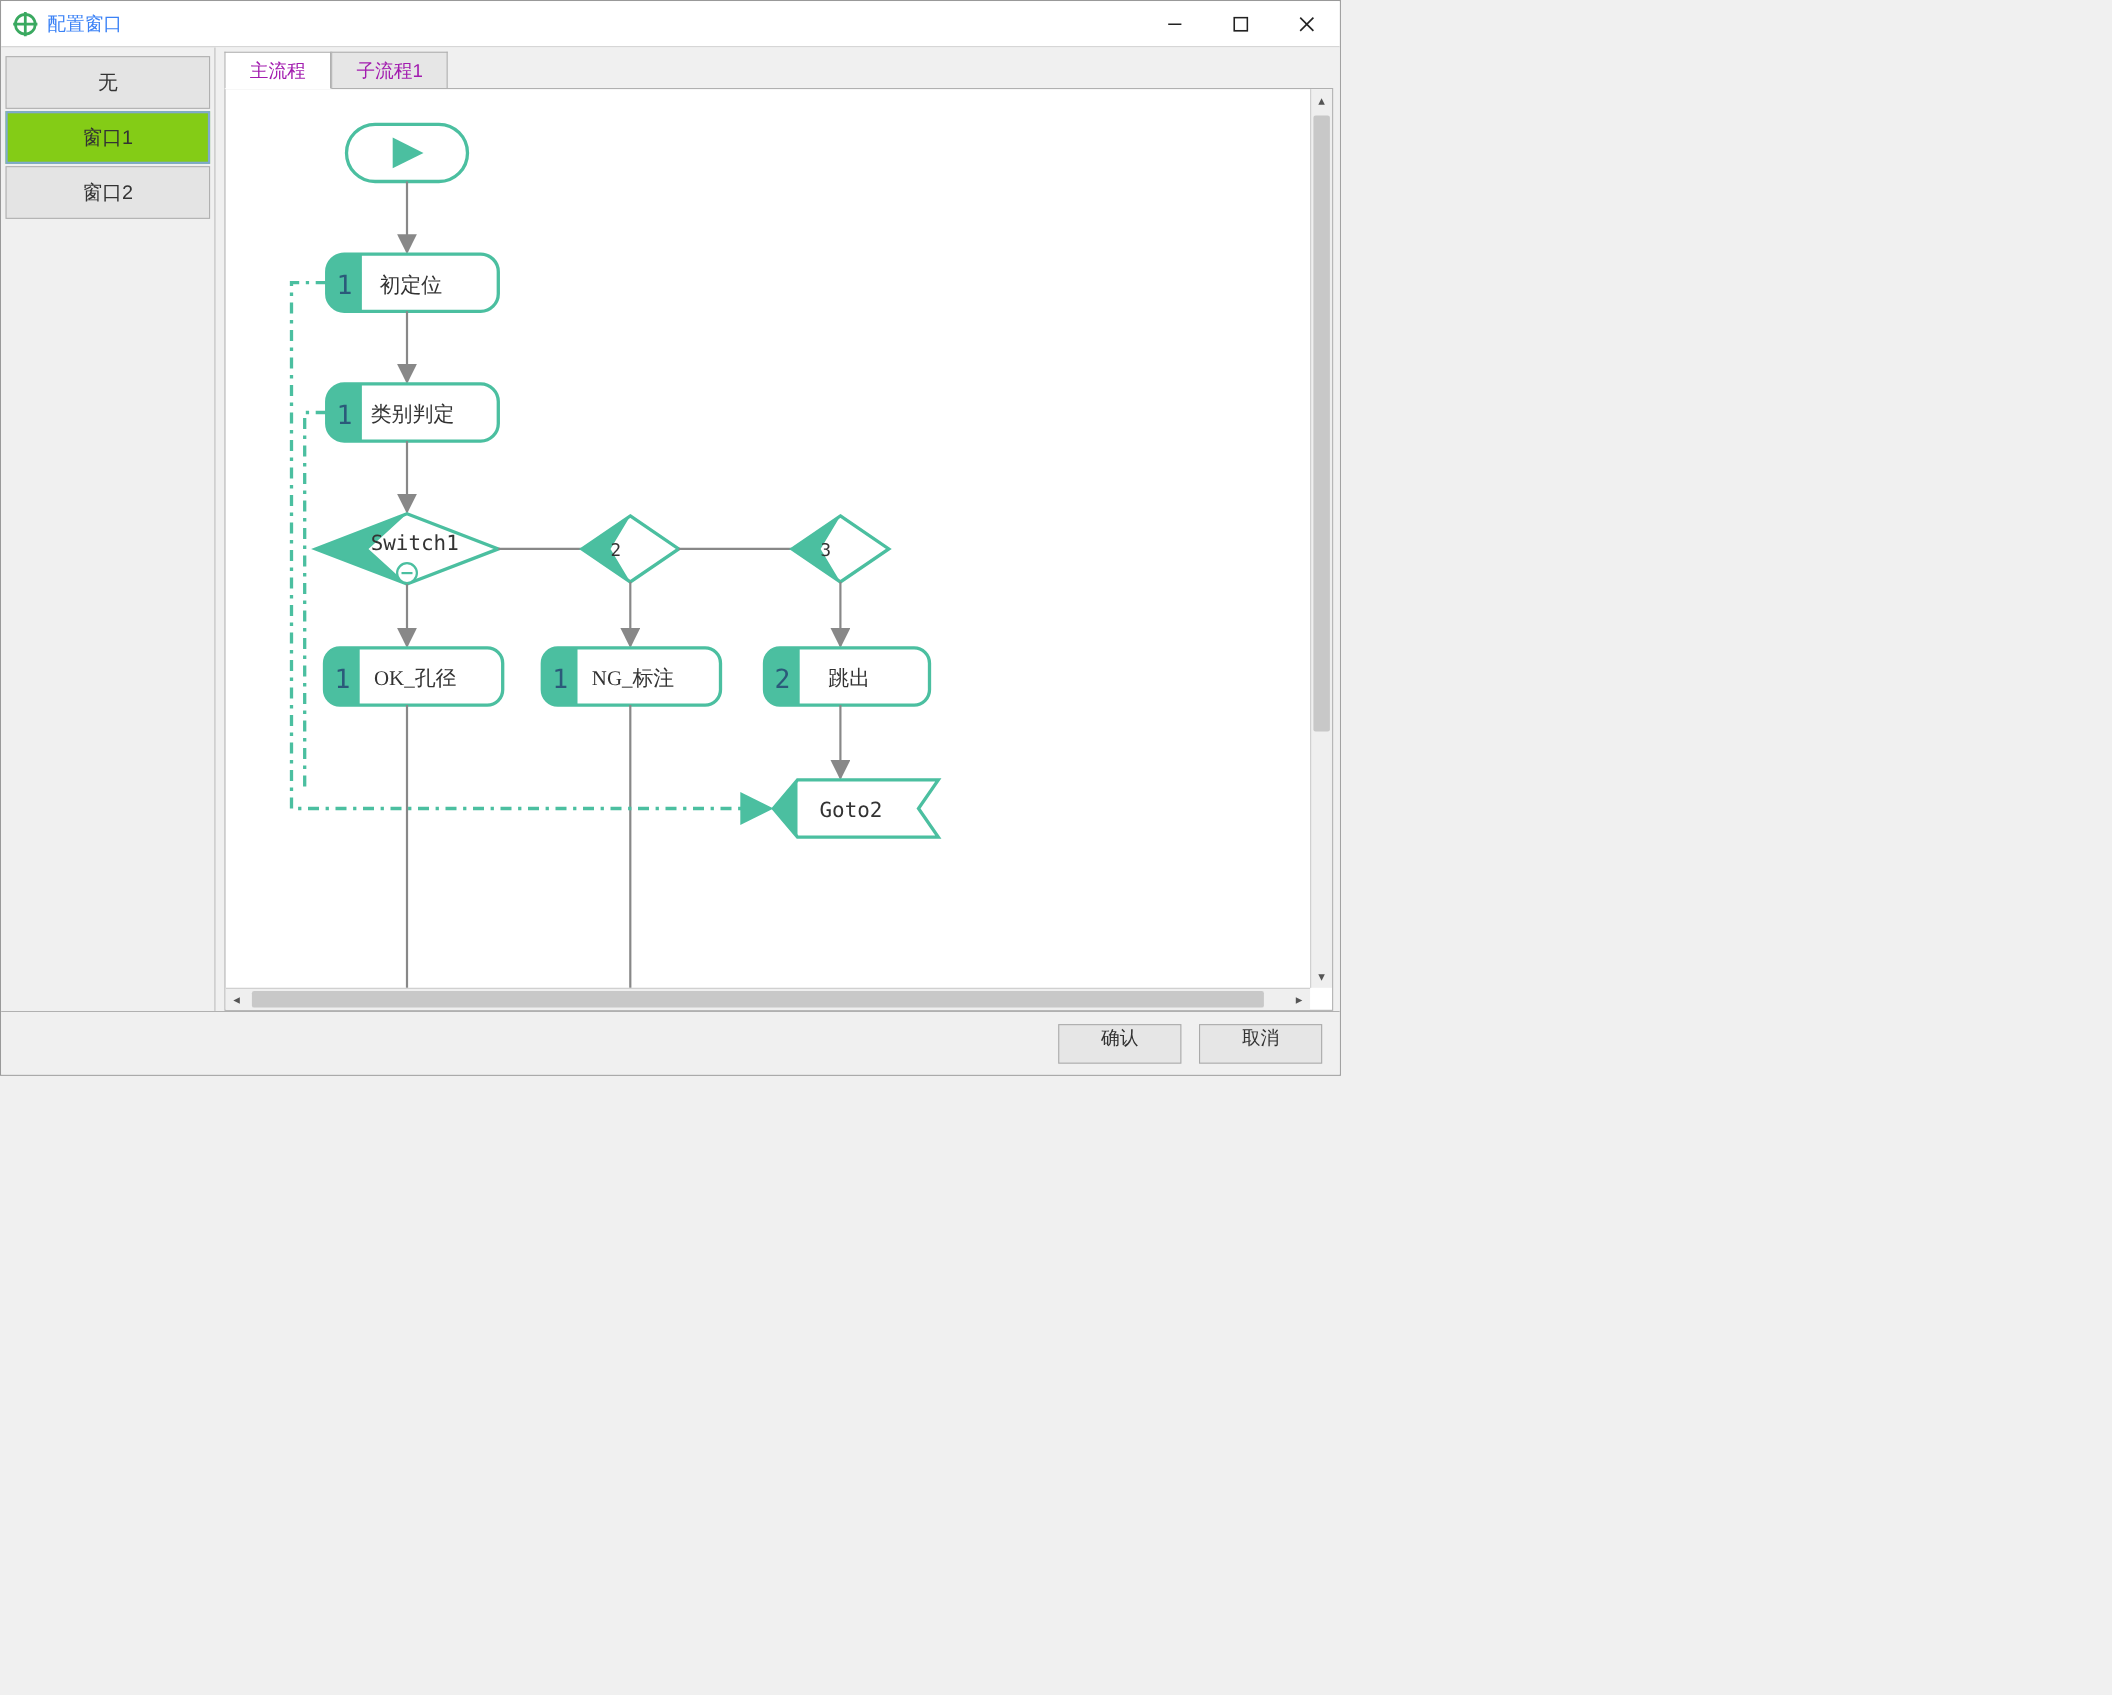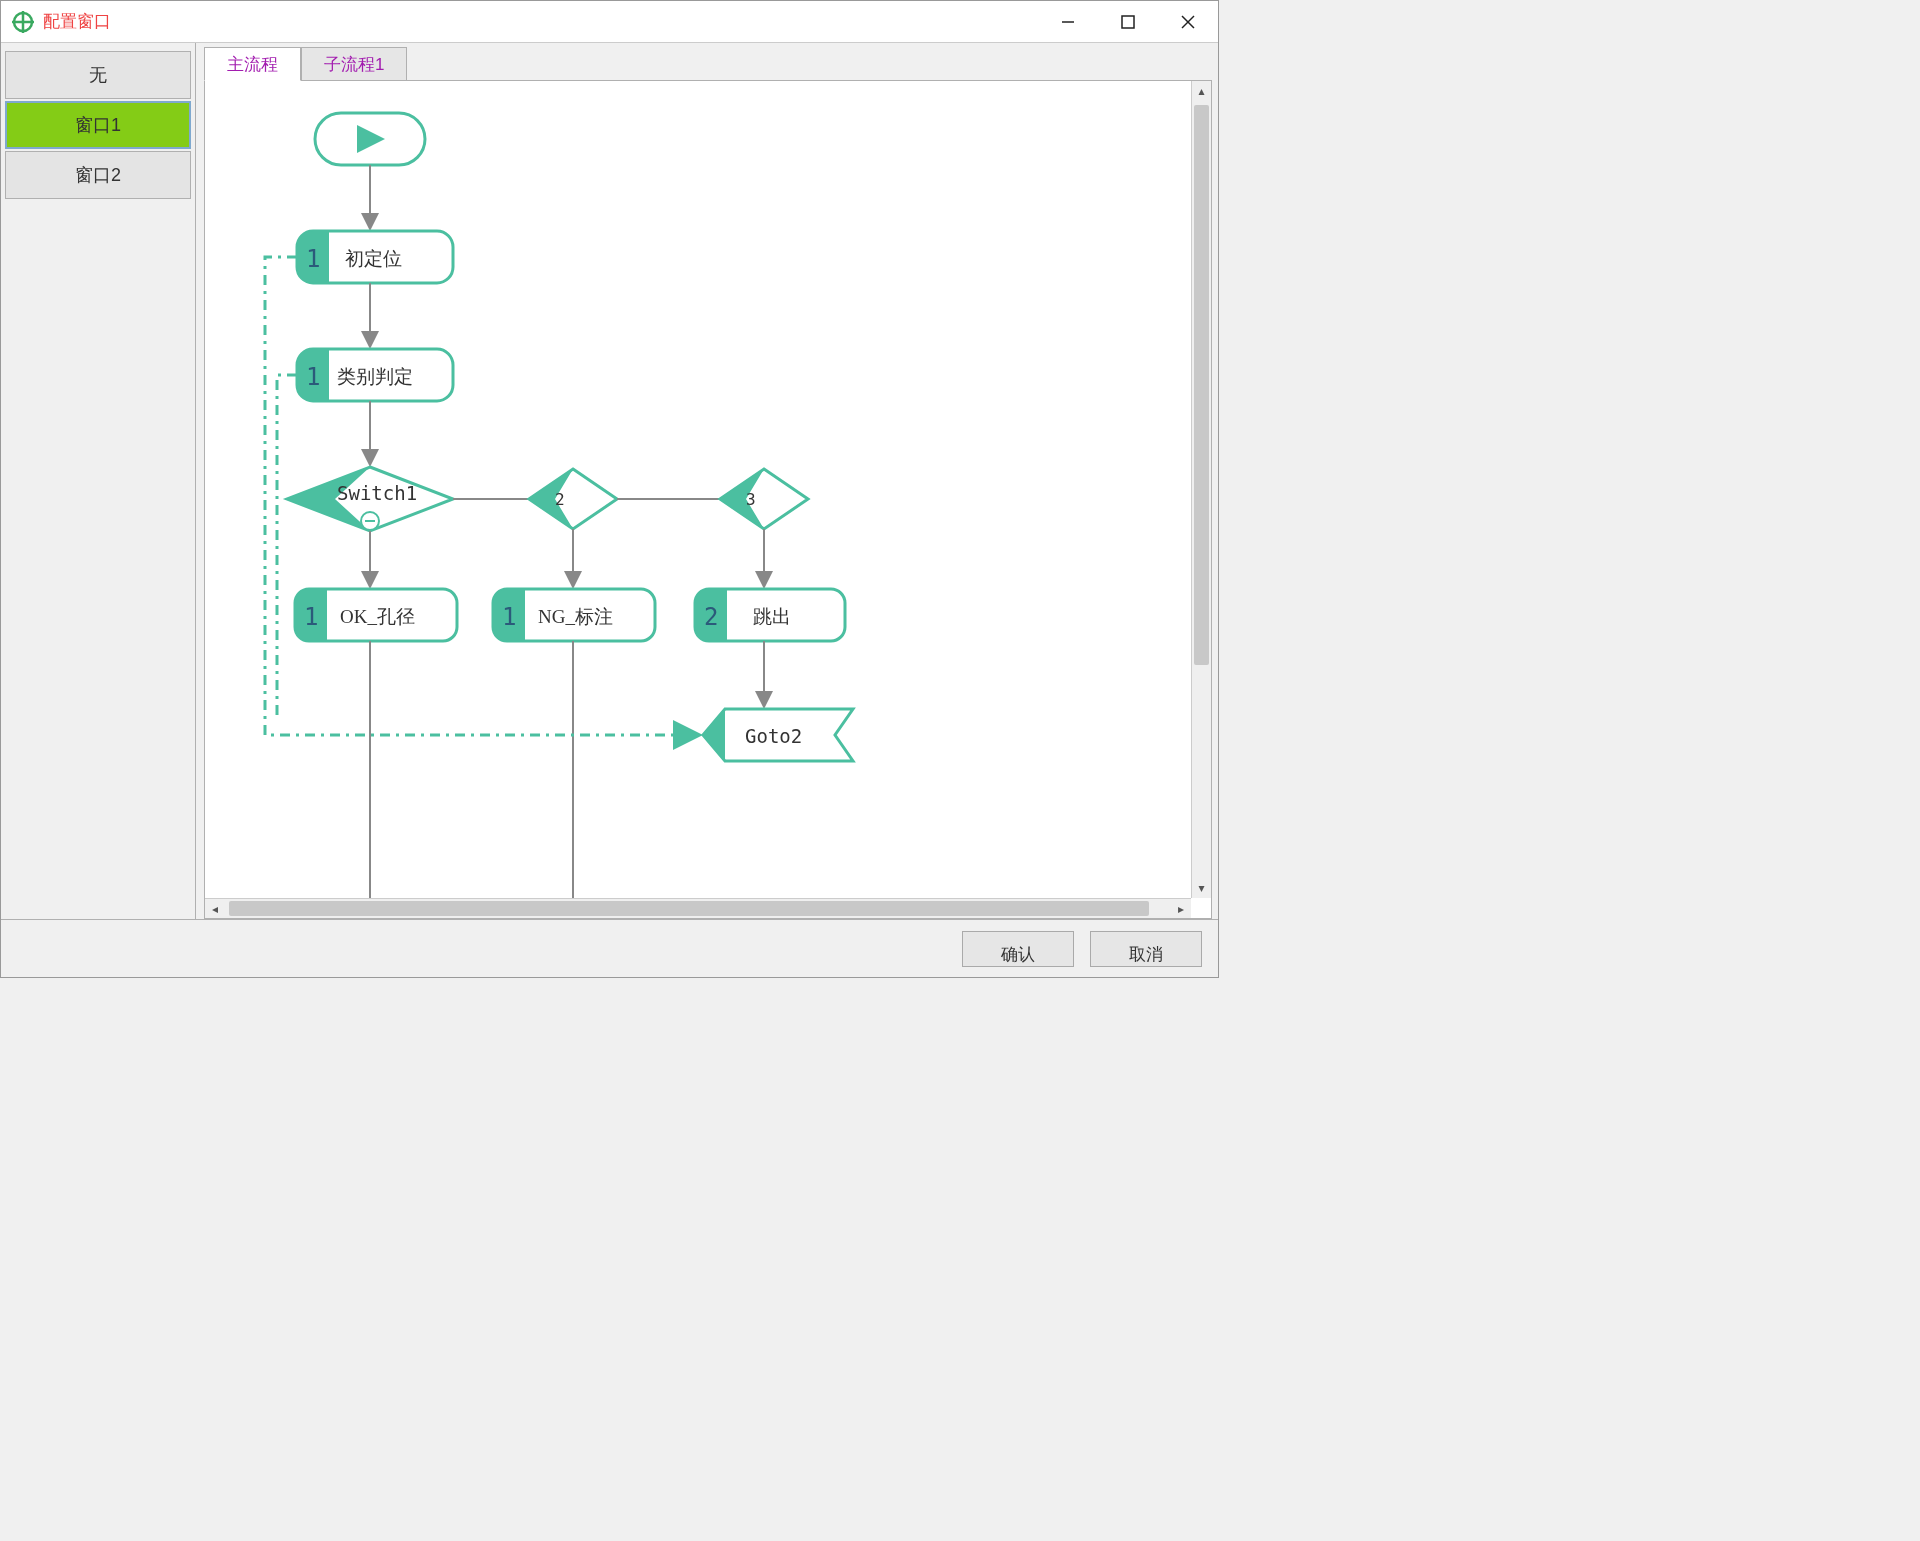--- a/index.html
+++ b/index.html
@@ -21,21 +21,21 @@
     align-items: center;
     padding: 0 0 0 10px;
     position: relative;
   }
   .titlebar .app-icon {
     width: 24px; height: 24px;
     margin-right: 8px;
   }
   .titlebar .title-text {
     font-size: 17px;
-    color: #ef4444;
+    color: #3b82f6;
   }
   .win-controls {
     position: absolute;
     right: 0; top: 0;
     height: 42px;
     display: flex;
   }
   .win-controls .win-btn {
     width: 60px;
     height: 42px;
@@ -170,21 +170,21 @@
     gap: 16px;
   }
   .footer .btn {
     width: 112px;
     height: 36px;
     background: #e6e6e6;
     border: 1px solid #aaa;
     font-size: 17px;
     color: #333;
     display: flex;
-    align-items: flex-end;
+    align-items: flex-start;
     justify-content: center;
     cursor: pointer;
   }
   
   .flow-svg {
     position: absolute;
     left: 0; top: 0;
     width: 960px;
     height: 820px;
   }

